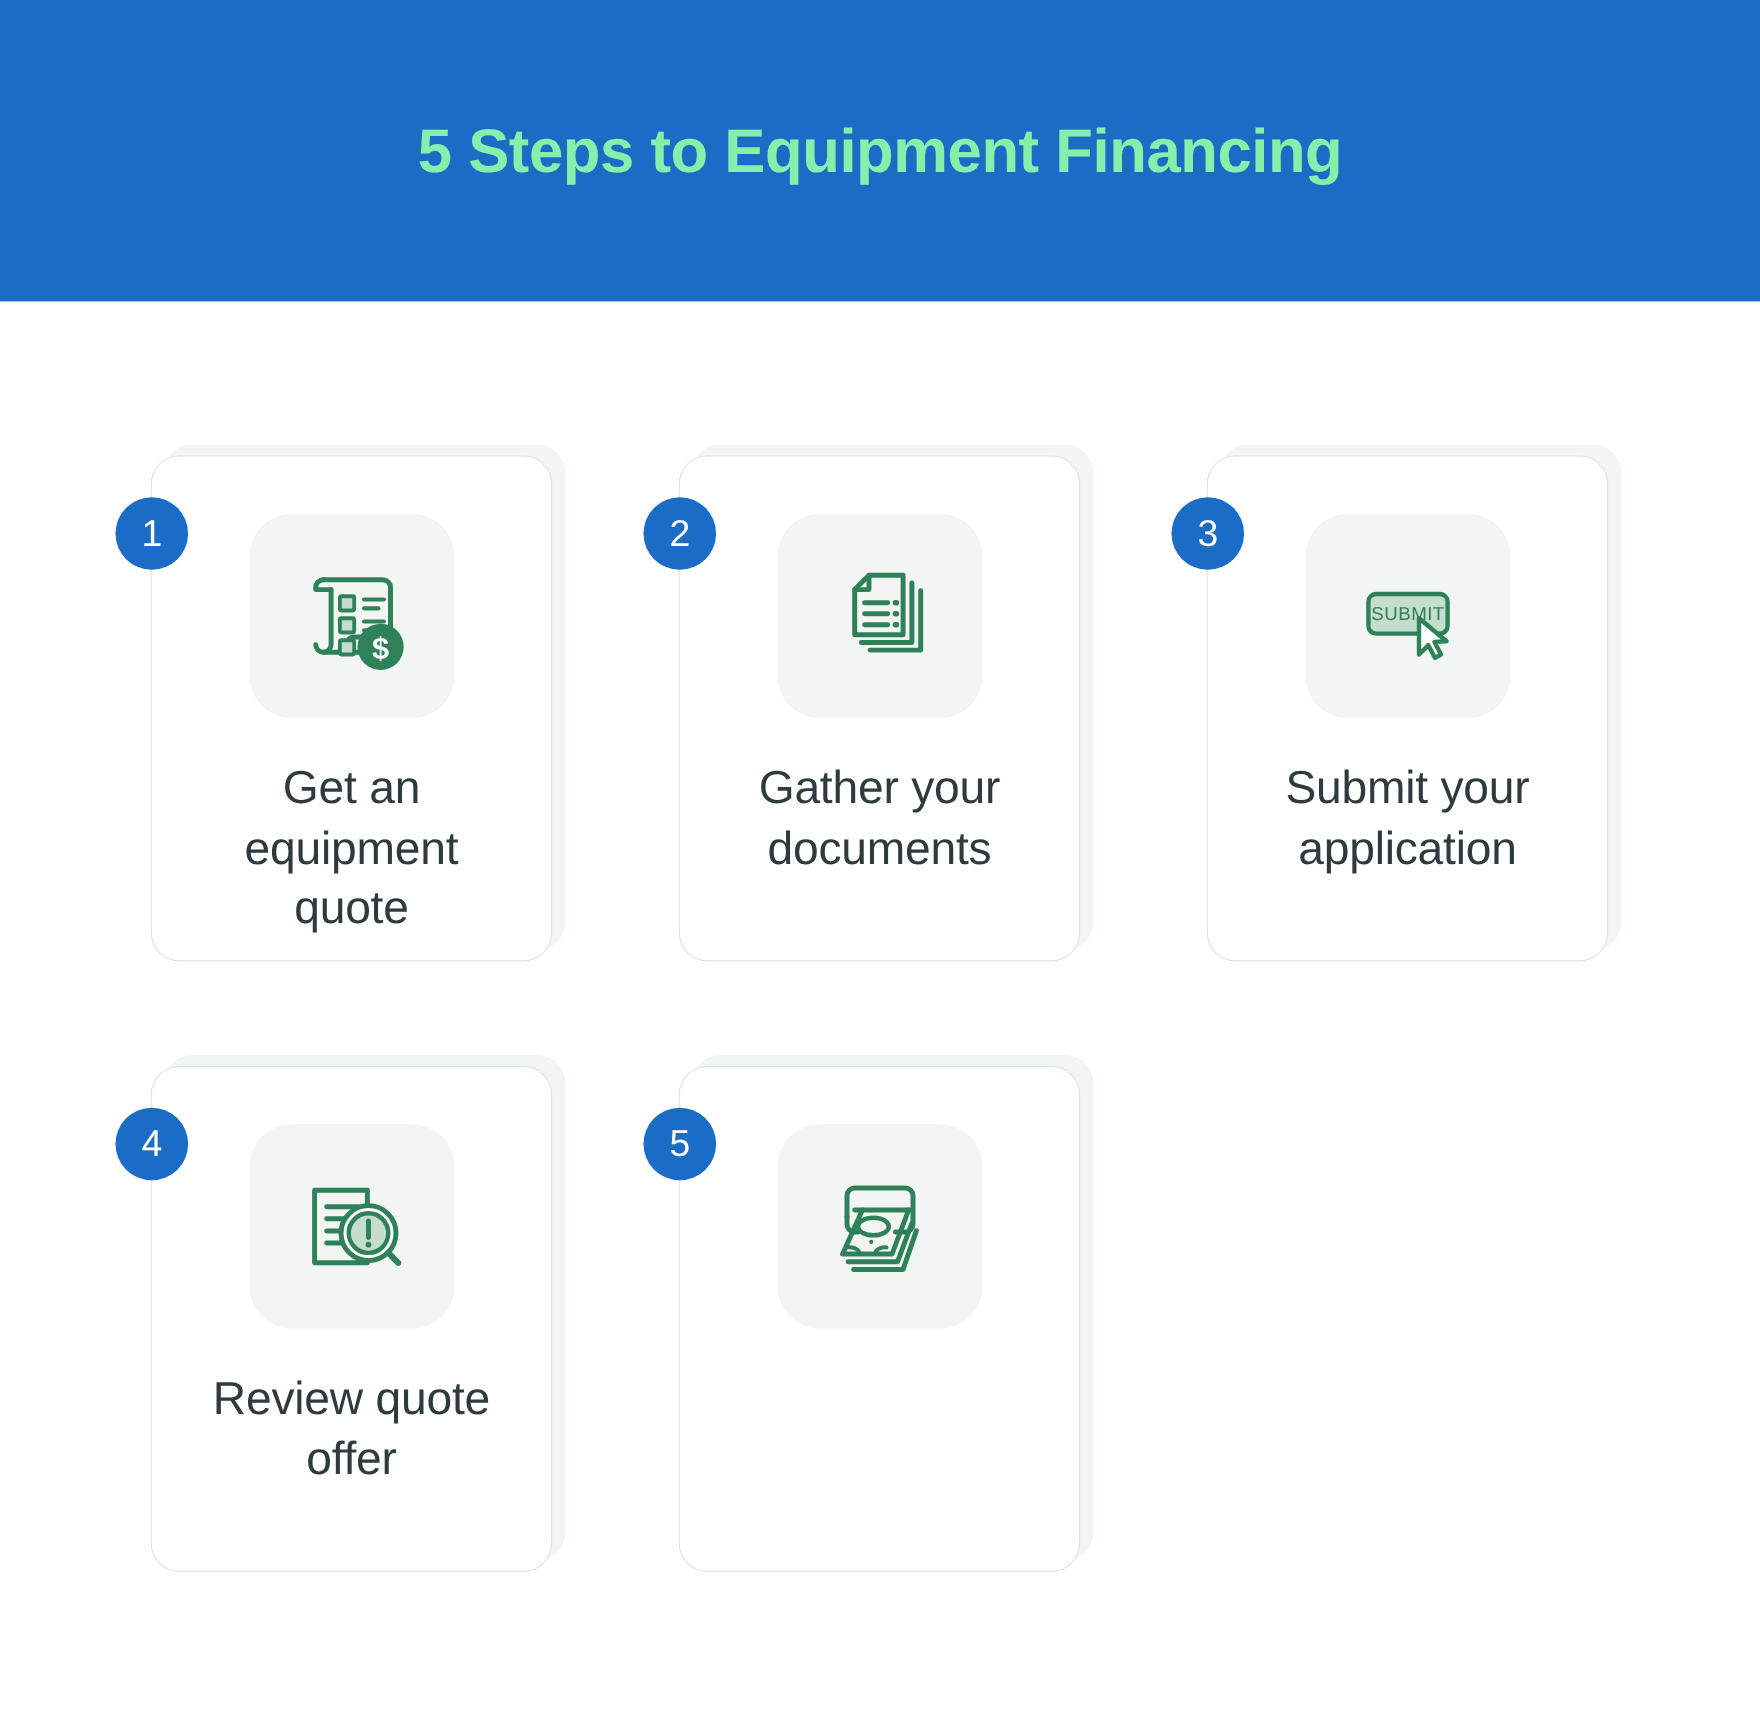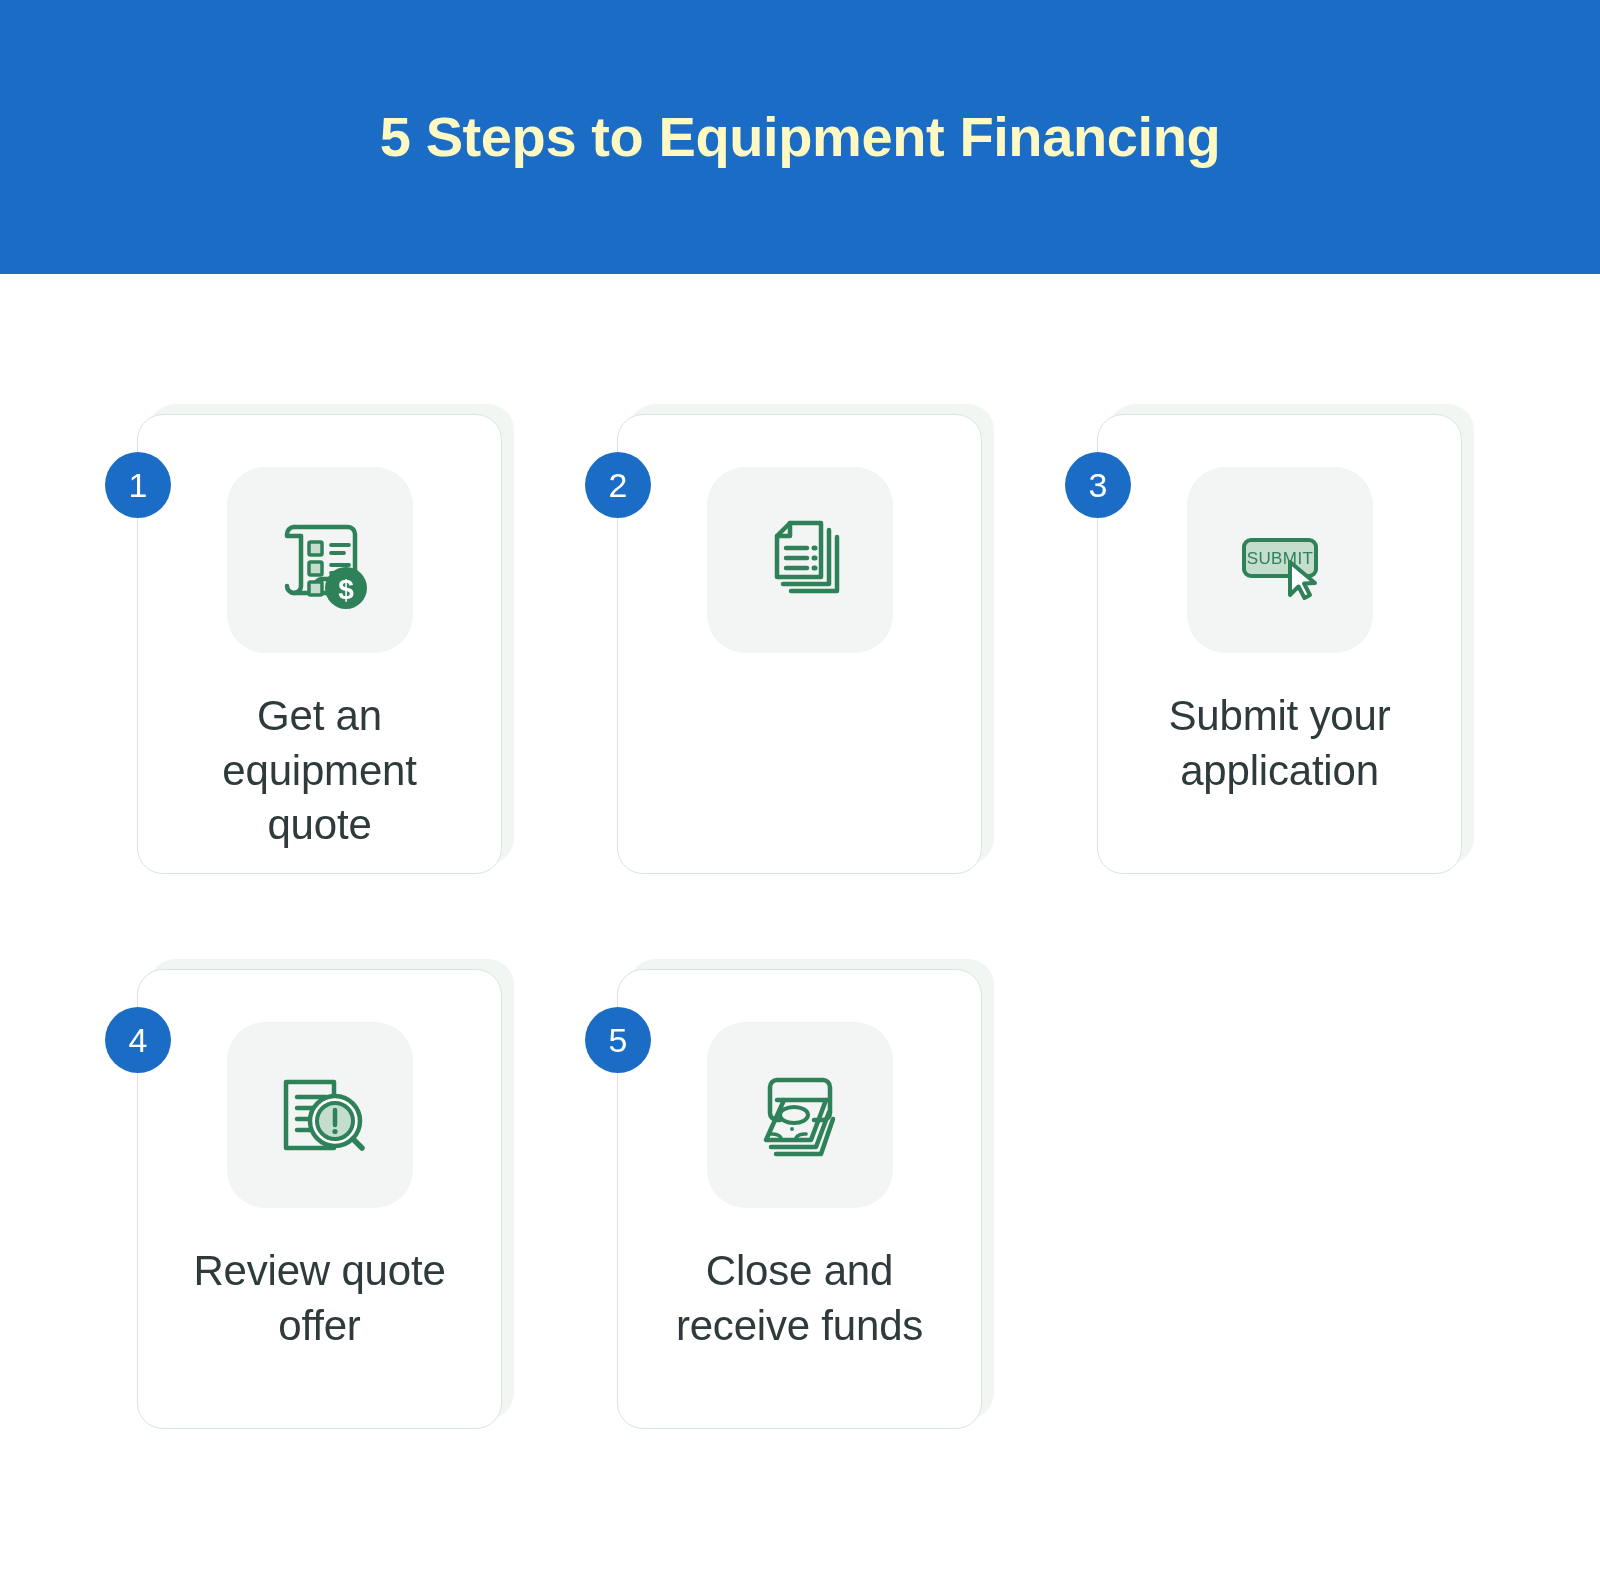--- a/index.html
+++ b/index.html
@@ -30,21 +30,21 @@
     top: 0;
     width: 1600px;
     height: 274px;
     background: #1B6CC4;
     display: flex;
     align-items: center;
     justify-content: center;
   }
 
   .header-title {
-    color: #fef9c3;
+    color: #86efac;
     font-size: 56px;
     font-weight: 700;
     letter-spacing: -0.4px;
     line-height: 1.1;
     text-align: center;
     white-space: nowrap;
   }
 
   
   .steps-grid {
@@ -192,20 +192,21 @@
 
               <path d="M42 44 H63" stroke="#2E8158" stroke-width="4.5" stroke-linecap="round"></path>
               <path d="M70 44 H71" stroke="#2E8158" stroke-width="5" stroke-linecap="round"></path>
               <path d="M42 54 H63" stroke="#2E8158" stroke-width="4.5" stroke-linecap="round"></path>
               <path d="M70 54 H71" stroke="#2E8158" stroke-width="5" stroke-linecap="round"></path>
               <path d="M42 64 H63" stroke="#2E8158" stroke-width="4.5" stroke-linecap="round"></path>
               <path d="M70 64 H71" stroke="#2E8158" stroke-width="5" stroke-linecap="round"></path>
             </svg>
           </span>
         </div>
+        <div class="step-label">Gather your documents</div>
       </div>
       <div class="step-badge">2</div>
     </div>
 
     <div class="step-card-wrap">
       <div class="step-card-shadow"></div>
       <div class="step-card">
         <div class="icon-tile">
           <span>
             <svg width="112" height="112" viewBox="0 0 112 112" fill="none">
@@ -264,19 +265,18 @@
               <path d="M27 88 H72 L85 53" stroke="#2E8158" stroke-width="4.5" stroke-linecap="round" stroke-linejoin="round"></path>
               <path d="M32 95 H77 L89 60" stroke="#2E8158" stroke-width="4.5" stroke-linecap="round" stroke-linejoin="round"></path>
 
               <ellipse cx="50" cy="56" rx="14" ry="8" stroke="#2E8158" stroke-width="4"></ellipse>
               <circle cx="48" cy="70" r="1.9" fill="#2E8158"></circle>
               <path d="M27 75 a9 5 0 0 1 10 4" stroke="#2E8158" stroke-width="3.6" stroke-linecap="round"></path>
               <path d="M62 75 a9 5 0 0 0 -10 4" stroke="#2E8158" stroke-width="3.6" stroke-linecap="round"></path>
             </svg>
           </span>
         </div>
-        <div class="step-label">Close and receive funds</div>
       </div>
       <div class="step-badge">5</div>
     </div>
 
   </div>
 </div>
 
 </body></html>

